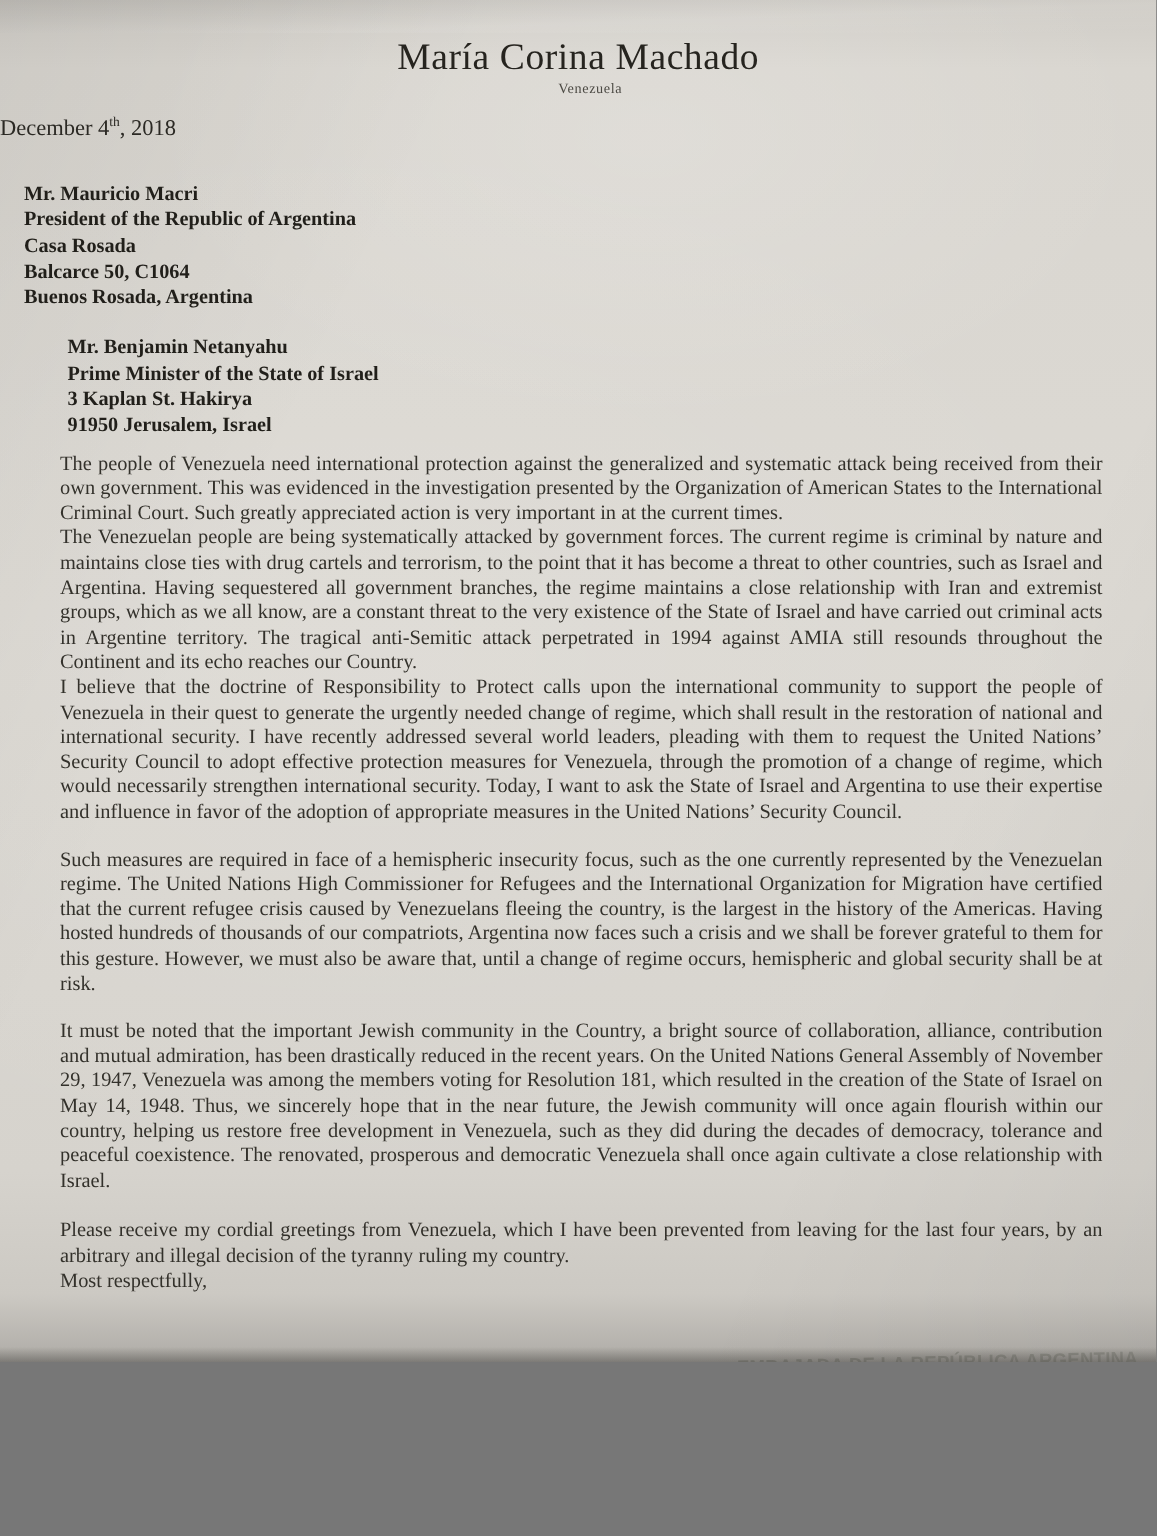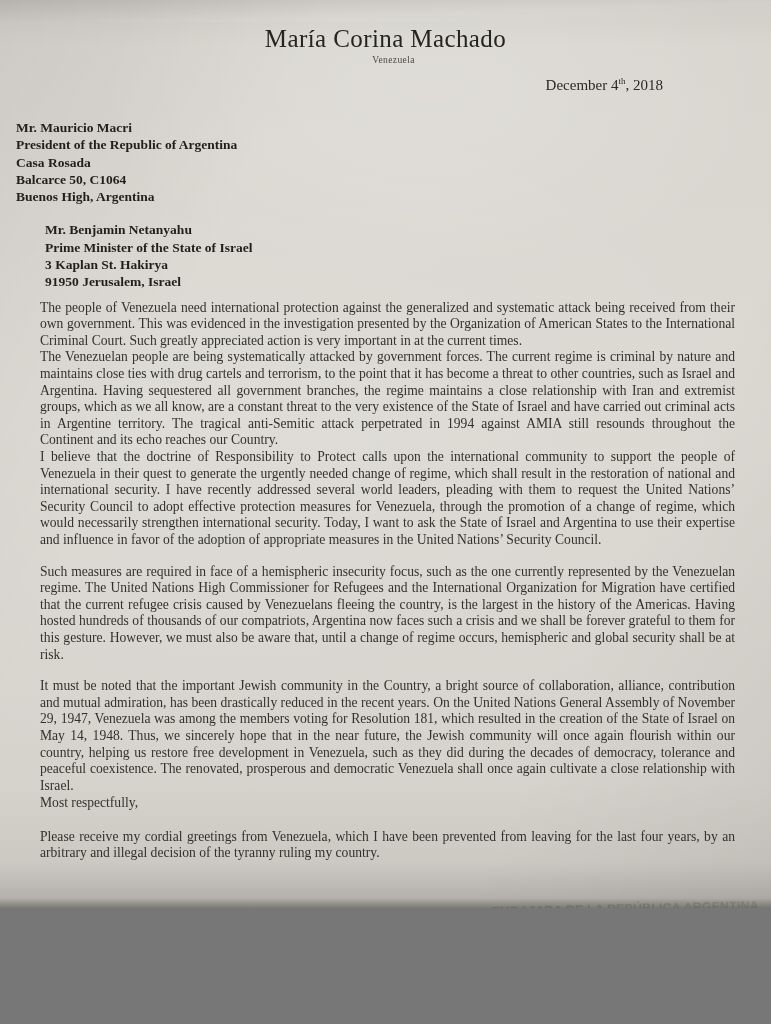--- a/index.html
+++ b/index.html
@@ -24,21 +24,21 @@
   .crease-top{
     position:absolute;left:0;right:0;top:0;height:22px;
     background:linear-gradient(178deg, rgba(0,0,0,.07), rgba(255,255,255,.06) 60%, transparent);
     pointer-events:none;
   }
   
   .letterhead{padding-top:25px;text-align:center;}
   .lh-name{font-size:25px;letter-spacing:.4px;color:#26241f;}
   .lh-sub{font-size:9.5px;color:#4c4a44;margin-top:2px;letter-spacing:.4px;padding-left:16px;}
   
-  .date-line{margin-top:11px;text-align:right;padding-right:108px;font-size:15px;color:#2b2924;}
+  .date-line{margin-top:11px;padding-right:108px;font-size:15px;color:#2b2924;}
   .date-line sup{font-size:9px;}
   
   .addr{margin-left:45px;font-weight:bold;font-size:13.5px;line-height:17.3px;color:#211f1a;}
   .addr-1{margin-top:25px;margin-left:16px;}
   .addr-2{margin-top:16px;}
   
   .body-text{margin-top:9px;padding:0 36px 0 40px;font-size:13.6px;line-height:16.6px;text-align:justify;color:#33312b;}
   .para{margin:0;}
   .para.gap{margin-top:15px;}
   .para.gap-lg{margin-top:17px;}
@@ -74,38 +74,38 @@
     <div class="lh-sub">Venezuela</div>
   </div>
 
   <div class="date-line"><span>December 4</span><sup>th</sup><span>, 2018</span></div>
 
   <div class="addr addr-1">
     <div>Mr. Mauricio Macri</div>
     <div>President of the Republic of Argentina</div>
     <div>Casa Rosada</div>
     <div>Balcarce 50, C1064</div>
-    <div>Buenos High, Argentina</div>
+    <div>Buenos Rosada, Argentina</div>
   </div>
 
   <div class="addr addr-2">
     <div>Mr. Benjamin Netanyahu</div>
     <div>Prime Minister of the State of Israel</div>
     <div>3 Kaplan St. Hakirya</div>
     <div>91950 Jerusalem, Israel</div>
   </div>
 
   <div class="body-text">
     <p class="para">The people of Venezuela need international protection against the generalized and systematic attack being received from their own government.  This was evidenced in the investigation presented by the Organization of American States to the International Criminal Court.  Such greatly appreciated action is very important in at the current times.</p>
     <p class="para">The Venezuelan people are being systematically attacked by government forces. The current regime is criminal by nature and maintains close ties with drug cartels and terrorism, to the point that it has become a threat to other countries, such as Israel and Argentina. Having sequestered all government branches, the regime maintains a close relationship with Iran and extremist groups, which as we all know, are a constant threat to the very existence of the State of Israel and have carried out criminal acts in Argentine territory. The tragical anti-Semitic attack perpetrated in 1994 against AMIA still resounds throughout the Continent and its echo reaches our Country.</p>
     <p class="para">I believe that the doctrine of Responsibility to Protect calls upon the international community to support the people of Venezuela in their quest to generate the urgently needed change of regime, which shall result in the restoration of national and international security.  I have recently addressed several world leaders, pleading with them to request the United Nations’ Security Council to adopt effective protection measures for Venezuela, through the promotion of a change of regime, which would necessarily strengthen international security. Today, I want to ask the State of Israel and Argentina to use their expertise and influence in favor of the adoption of appropriate measures in the United Nations’ Security Council.</p>
     <p class="para gap">Such measures are required in face of a hemispheric insecurity focus, such as the one currently represented by the Venezuelan regime. The United Nations High Commissioner for Refugees and the International Organization for Migration have certified that the current refugee crisis caused by Venezuelans fleeing the country, is the largest in the history of the Americas. Having hosted hundreds of thousands of our compatriots, Argentina now faces such a crisis and we shall be forever grateful to them for this gesture. However, we must also be aware that, until a change of regime occurs, hemispheric and global security shall be at risk.</p>
     <p class="para gap">It must be noted that the important Jewish community in the Country, a bright source of collaboration, alliance, contribution and mutual admiration, has been drastically reduced in the recent years.  On the United Nations General Assembly of November 29, 1947, Venezuela was among the members voting for Resolution 181, which resulted in the creation of the State of Israel on May 14, 1948.  Thus, we sincerely hope that in the near future, the Jewish community will once again flourish within our country, helping us restore free development in Venezuela, such as they did during the decades of democracy, tolerance and peaceful coexistence. The renovated, prosperous and democratic Venezuela shall once again cultivate a close relationship with Israel.</p>
+    <p class="para gap-lg">Please receive my cordial greetings from Venezuela, which I have been prevented from leaving for the last four years, by an arbitrary and illegal decision of the tyranny ruling my country.</p>
     <p class="para valediction">Most respectfully,</p>
-    <p class="para gap-lg">Please receive my cordial greetings from Venezuela, which I have been prevented from leaving for the last four years, by an arbitrary and illegal decision of the tyranny ruling my country.</p>
   </div>
 
   <svg class="sig-ink" viewBox="0 0 162 94" fill="none" xmlns="http://www.w3.org/2000/svg">
     <g stroke="#2e3a8f" stroke-width="2.5" stroke-linecap="round" fill="none" opacity="0.88">
       <path d="M22 58 C12 42 14 16 26 8 C36 2 42 14 40 32 C38 56 32 78 24 86 C16 93 10 78 16 64"></path>
       <path d="M34 46 C40 28 46 32 48 44 C50 54 56 30 60 40 C64 50 68 32 72 42 C76 52 80 36 84 44 C88 52 92 38 97 44"></path>
       <path d="M97 44 C100 20 132 8 144 22 C152 32 142 48 128 46 C116 44 116 28 128 24 C138 21 148 28 148 38 C148 52 128 58 106 53 C101 52 98 50 96 48"></path>
       <path d="M146 36 C150 46 142 56 124 58 C112 60 104 56 100 52"></path>
       <path d="M52 50 C48 68 44 86 36 90 C28 92 28 80 36 70 C42 62 50 56 58 52"></path>
     </g>

